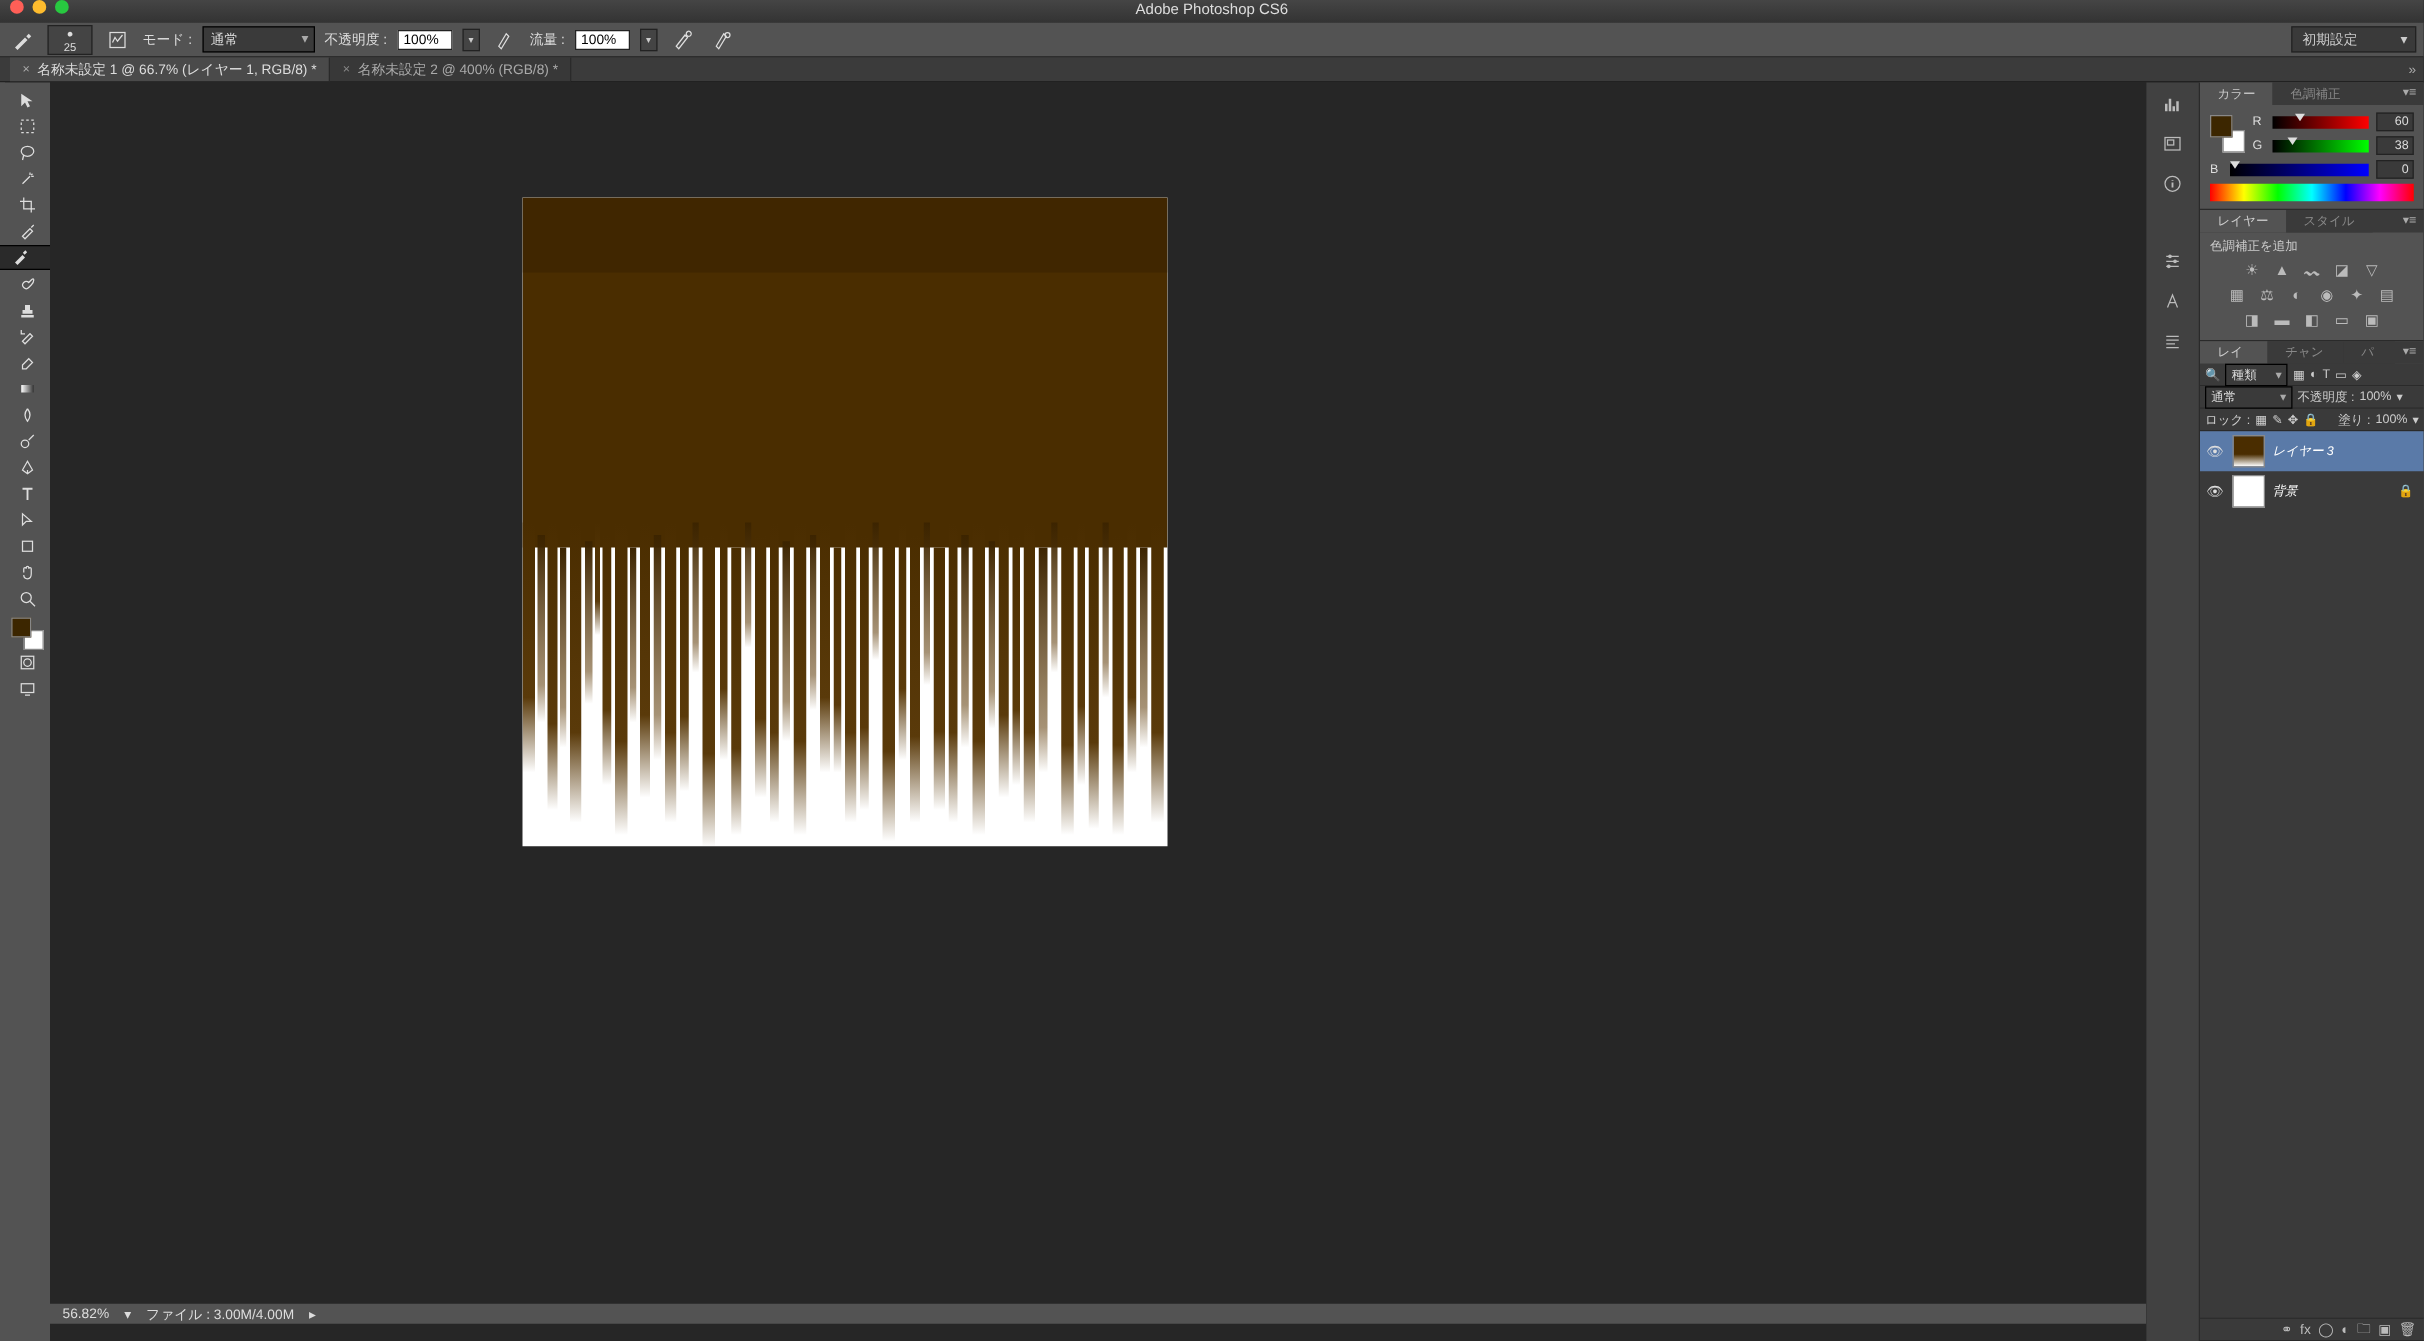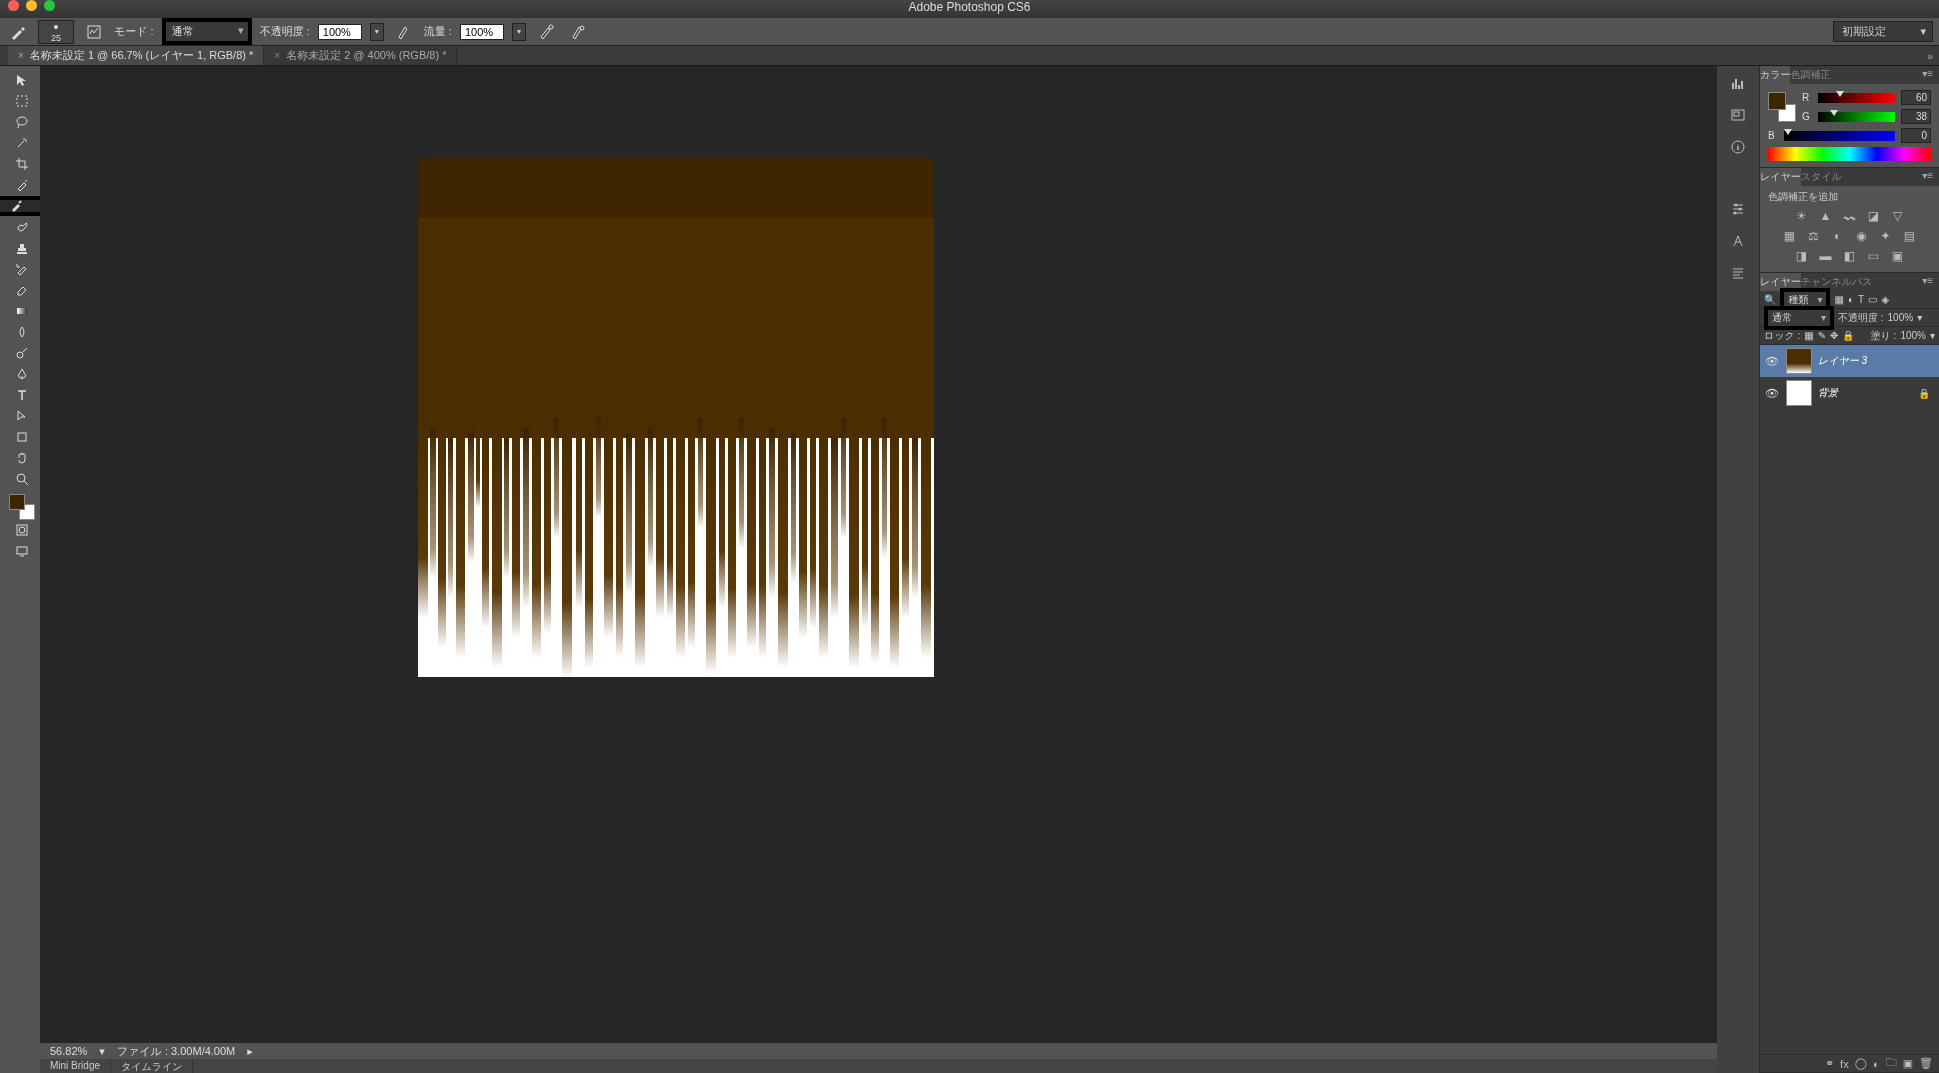--- a/index.html
+++ b/index.html
@@ -9,21 +9,21 @@
 .tdot{width:11px;height:11px;border-radius:50%}
 .tred{background:#ff5f57}
 .tyel{background:#febc2e}
 .tgrn{background:#28c840}
 .titlebar-title{position:absolute;left:50%;transform:translateX(-50%);color:#ddd;font-size:12px}
 .optbar{height:28px;background:#535353;display:flex;align-items:center;padding:0 6px;gap:8px;border-bottom:1px solid #222}
 .optbar .ico{width:24px;height:22px;display:flex;align-items:center;justify-content:center;color:#ddd;border:1px solid transparent}
 .brushprev{width:36px;height:24px;background:#444;border:1px solid #222;display:flex;flex-direction:column;align-items:center;justify-content:center;color:#ddd;font-size:9px;line-height:1}
 .brushprev span:first-child{font-size:14px}
 .lbl{color:#ddd}
-.sel{background:#3a3a3a;border:4px solid #000000;color:#ddd;padding:2px 18px 2px 6px;font-size:11px;min-width:90px;position:relative}
+.sel{background:#3a3a3a;border:1px solid #000000;color:#ddd;padding:2px 18px 2px 6px;font-size:11px;min-width:90px;position:relative}
 .sel::after{content:"▾";position:absolute;right:4px;top:2px;color:#aaa}
 .numbox{background:#fff;color:#000;border:1px solid #222;padding:1px 4px;width:44px;font-size:11px}
 .arrowbtn{width:14px;height:18px;background:#444;border:1px solid #222;color:#ccc;font-size:8px;display:flex;align-items:center;justify-content:center}
 .workspace-sel{margin-left:auto;background:#3a3a3a;border:1px solid #222;padding:2px 4px 2px 8px;min-width:100px;position:relative}
 .workspace-sel::after{content:"▾";position:absolute;right:6px;top:3px}
 .tabbar{height:20px;background:#3b3b3b;display:flex;align-items:stretch;border-bottom:1px solid #1a1a1a;padding-left:8px}
 .dtab{padding:3px 10px;background:#4a4a4a;color:#ddd;font-size:11px;border-right:1px solid #2a2a2a;display:flex;align-items:center;gap:6px;cursor:pointer}
 .dtab .x{color:#aaa;font-size:10px}
 .dtab.inactive{background:#383838;color:#aaa}
 .dtab.inactive .x{color:#888}
@@ -39,21 +39,21 @@
 .canvas{position:absolute;left:378px;top:92px;width:516px;height:519px;background:#fff}
 .canvas svg{width:100%;height:100%;display:block}
 .statusbar{position:absolute;bottom:14px;left:0;right:0;height:16px;background:#535353;display:flex;align-items:center;color:#ddd;font-size:11px;padding-left:10px;gap:12px}
 .mbridge{position:absolute;bottom:0;left:0;right:0;height:14px;background:#444;display:flex;font-size:10px}
 .mbridge div{padding:1px 10px;border-right:1px solid #333;color:#ccc}
 .rightdock{width:42px;background:#414141;display:flex;flex-direction:column;align-items:center;padding-top:6px;gap:10px}
 .rightdock .dico{width:28px;height:22px;color:#bbb;display:flex;align-items:center;justify-content:center;font-size:14px}
 .panels{width:180px;background:#535353;display:flex;flex-direction:column;border-left:1px solid #2a2a2a}
 .panel{border-bottom:1px solid #2a2a2a}
 .ptabs{display:flex;background:#3a3a3a;height:18px;align-items:stretch}
-.ptab{padding:2px 0;font-size:10px;color:#ccc;background:#535353;cursor:pointer}
+.ptab{padding:2px 14px;font-size:10px;color:#ccc;background:#535353;cursor:pointer}
 .ptab.inactive{background:#3a3a3a;color:#888}
 .pmenu{margin-left:auto;padding:2px 6px;color:#aaa;font-size:10px}
 .colorpanel .body{padding:6px 8px}
 .crow{display:flex;align-items:center;gap:6px;margin-bottom:4px}
 .crow .ch{width:10px;color:#ddd;font-size:10px}
 .crow .slider{flex:1;height:10px;position:relative}
 .crow .slider.r{background:linear-gradient(to right,#000,#f00)}
 .crow .slider.g{background:linear-gradient(to right,#000,#0f0)}
 .crow .slider.b{background:linear-gradient(to right,#000,#00f)}
 .crow .slider .knob{position:absolute;top:-2px;width:0;height:0;border-left:4px solid transparent;border-right:4px solid transparent;border-top:6px solid #ddd}
@@ -349,24 +349,20 @@
           <rect x="503" y="260" width="10" height="240" fill="url(#drip)"></rect>
         </g>
       </svg>
     </div>
     <div class="statusbar">
       <span>56.82%</span>
       <span>▾</span>
       <span><span>ファイル :</span> <span>3.00M/4.00M</span></span>
       <span>▸</span>
     </div>
-    <div class="mbridge">
-      <div>Mini Bridge</div>
-      <div>タイムライン</div>
-    </div>
   </div>
 
   <div class="rightdock">
     <div class="dico">
         <svg width="16" height="16" viewBox="0 0 16 16">
           <path d="M2 14 L2 8 L4 8 L4 14 M5 14 L5 4 L7 4 L7 14 M8 14 L8 10 L10 10 L10 14 M11 14 L11 6 L13 6 L13 14" fill="#bbb"></path>
         </svg>
       </div>
     <div class="dico">
         <svg width="16" height="16" viewBox="0 0 16 16">

